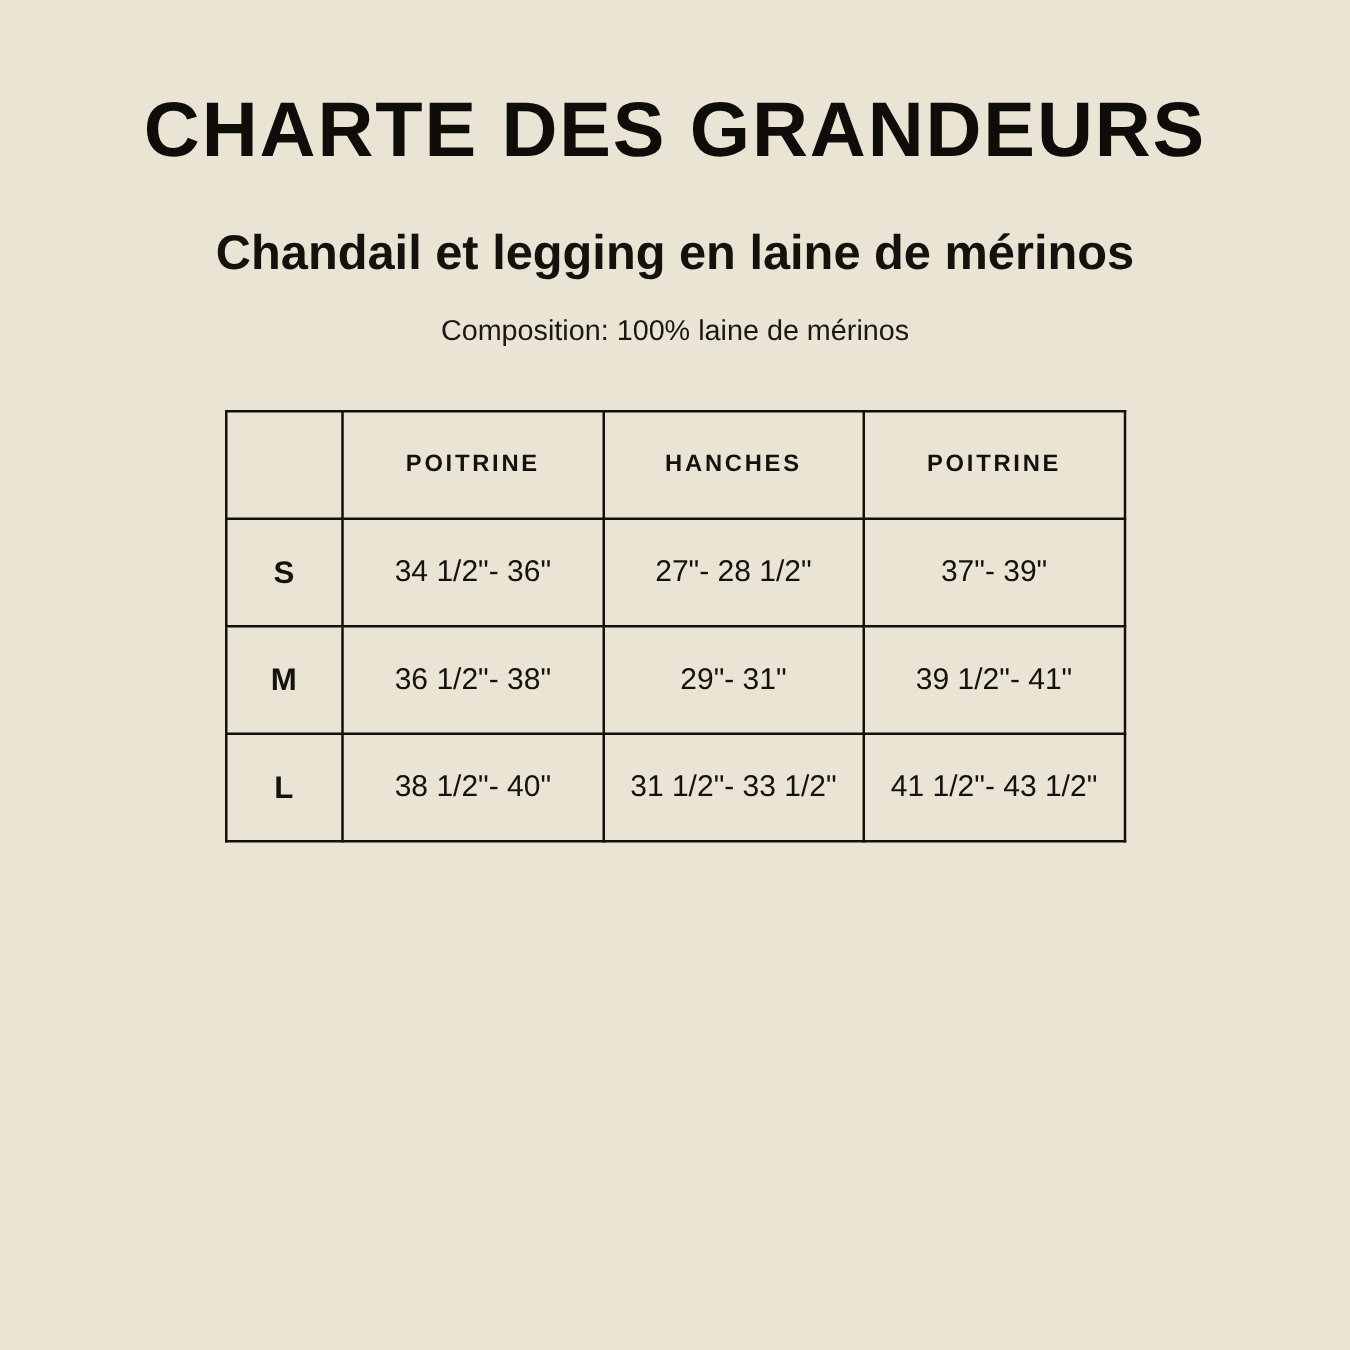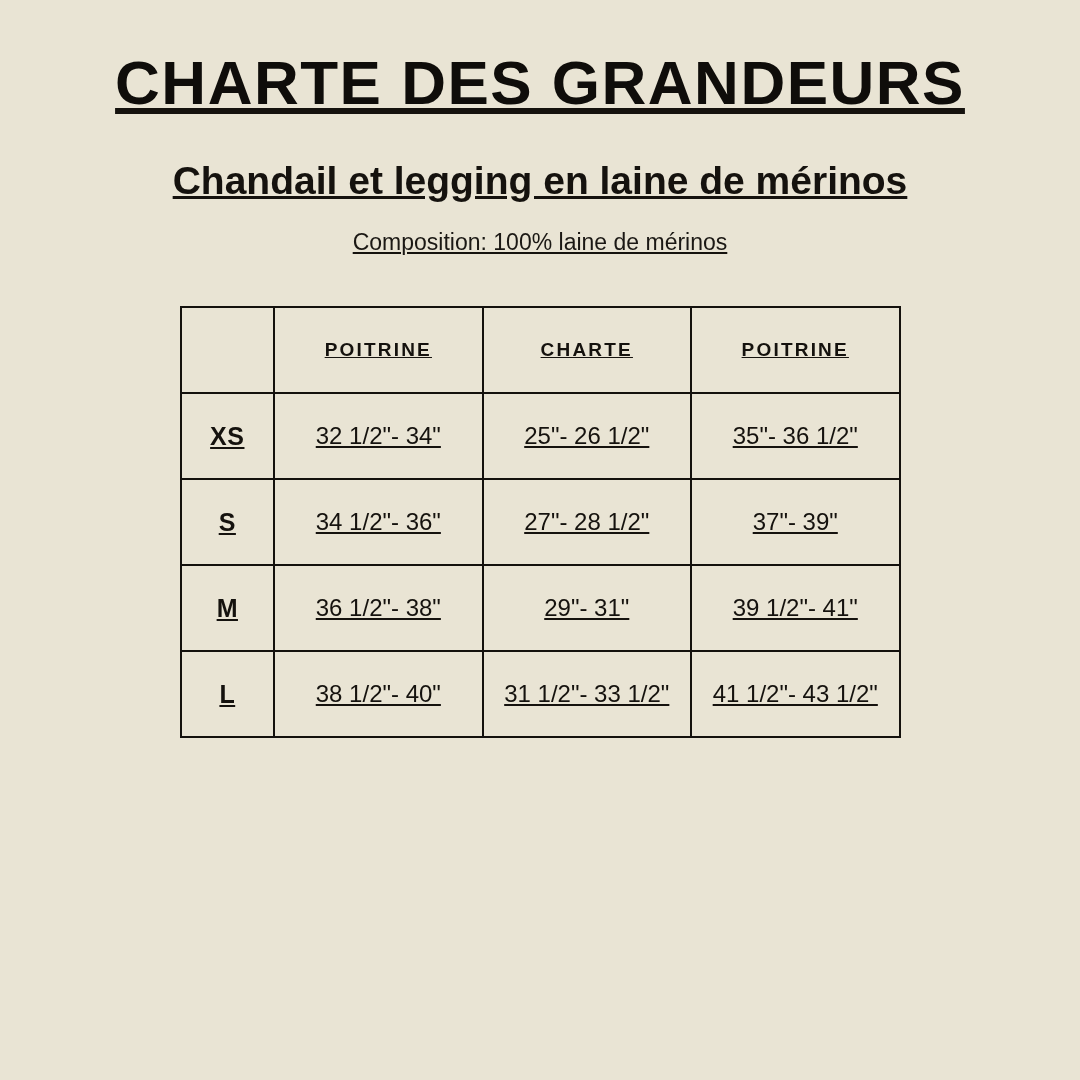--- a/index.html
+++ b/index.html
@@ -14,22 +14,21 @@
     color: #15120e;
     overflow: hidden;
   }
   .page {
     width: 1080px;
     height: 1080px;
     box-sizing: border-box;
     display: flex;
     flex-direction: column;
     align-items: center;
-    padding-top: 50px;
-    text-decoration: underline;
+    padding-top: 72px;
   }
   .title {
     font-size: 62px;
     font-weight: 700;
     letter-spacing: 1.5px;
     line-height: 1.05;
     text-align: center;
     margin: 0;
     color: #0f0d0a;
   }
@@ -99,31 +98,25 @@
       <colgroup>
         <col class="col-size">
         <col class="col-data">
         <col class="col-data">
         <col class="col-data">
       </colgroup>
       <thead>
         <tr>
           <th class="corner-cell"></th>
           <th>POITRINE</th>
-          <th>CHARTE</th>
+          <th>HANCHES</th>
           <th>POITRINE</th>
         </tr>
       </thead>
       <tbody>
-        <tr>
-          <td class="size-label">XS</td>
-          <td class="measure">32 1/2"- 34"</td>
-          <td class="measure">25"- 26 1/2"</td>
-          <td class="measure">35"- 36 1/2"</td>
-        </tr>
         <tr>
           <td class="size-label">S</td>
           <td class="measure">34 1/2"- 36"</td>
           <td class="measure">27"- 28 1/2"</td>
           <td class="measure">37"- 39"</td>
         </tr>
         <tr>
           <td class="size-label">M</td>
           <td class="measure">36 1/2"- 38"</td>
           <td class="measure">29"- 31"</td>

